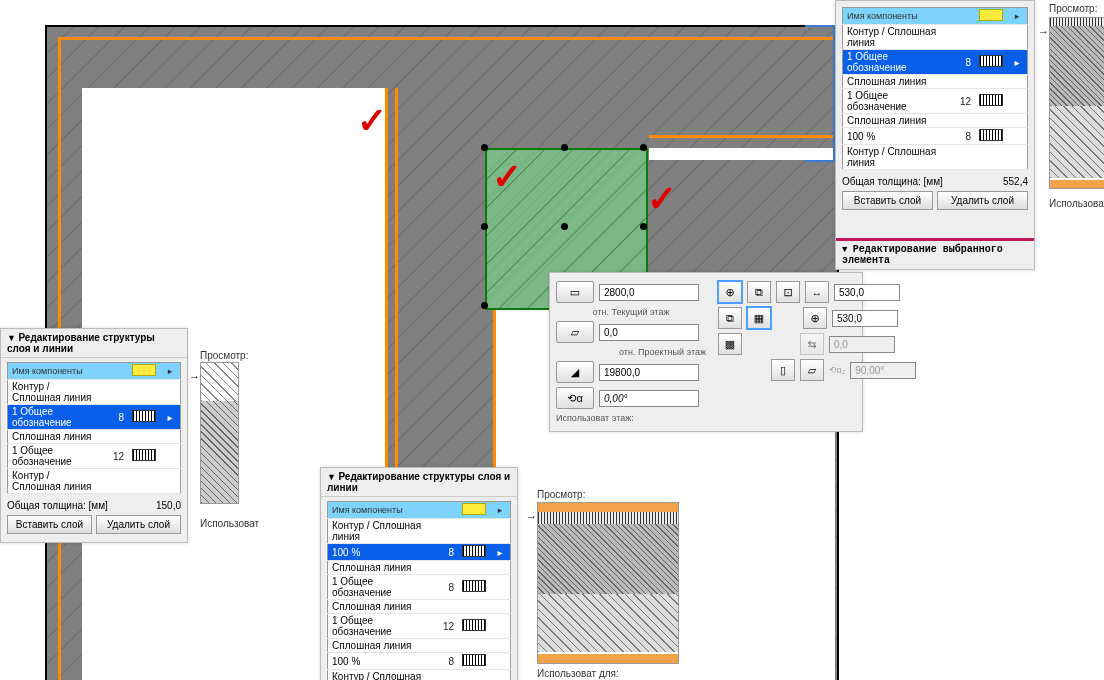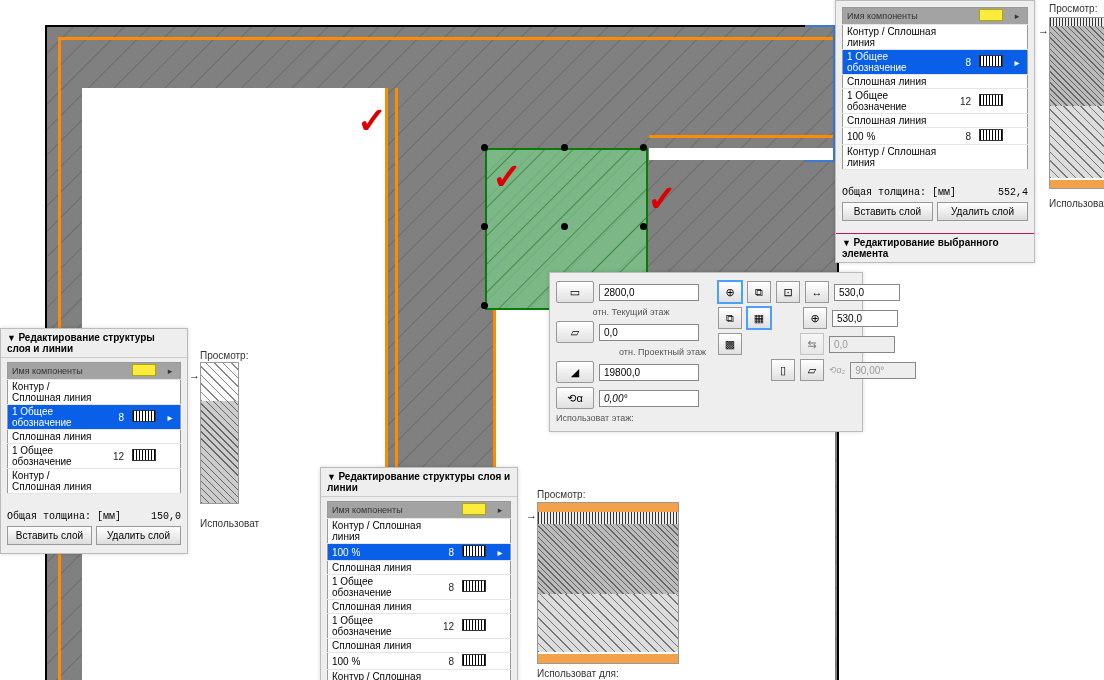--- a/index.html
+++ b/index.html
@@ -19,26 +19,26 @@
   .chk{position:absolute;color:#d00;font-size:36px;font-weight:bold;}
   
   .panel{position:absolute;background:#eee;border:1px solid #bbb;box-shadow:0 0 4px rgba(0,0,0,.15);}
   .panel-title{background:#eee;border-bottom:1px solid #ccc;padding:3px 6px;font-weight:bold;font-size:10px;}
   .panel-title::before{content:"▼ ";font-size:9px;}
   .body{padding:4px 6px 8px;}
   .tbl{width:100%;border-collapse:collapse;background:#fff;border:1px solid #999;}
   .tbl tr{height:13px;}
   .tbl td{border-bottom:1px solid #e5e5e5;padding:1px 4px;font-size:10px;}
   .tbl tr.sel td{background:#0a5fe8;color:#fff;}
-  .tbl tr.hdr td{background:#a3a3a3;font-size:9px;color:#333;}
+  .tbl tr.hdr td{background:#7dd3fc;font-size:9px;color:#333;}
   .num{text-align:right;width:22px;color:#222;}
   .hatch-cell{width:24px;text-align:center;}
   .hatch-cell span{display:inline-block;width:22px;height:10px;border:1px solid #333;background:repeating-linear-gradient(90deg,#000 0,#000 1px,#fff 1px,#fff 3px);}
   .arrow-cell{width:12px;text-align:center;color:#333;}
-  .row-bot{display:flex;justify-content:space-between;margin-top:17px;font-size:10px;font-family:Liberation Mono, monospace;}
+  .row-bot{display:flex;justify-content:space-between;margin-top:6px;font-size:10px;}
   .btns{display:flex;gap:4px;margin-top:4px;}
   .btn{flex:1;border:1px solid #999;background:linear-gradient(#fff,#ddd);padding:3px 0;text-align:center;font-size:10px;cursor:pointer;}
   .preview-lbl{position:absolute;font-size:10px;color:#333;}
   .preview{position:absolute;border:1px solid #999;background:#fff;}
   .preview .arrow{position:absolute;left:-12px;top:6px;font-size:11px;}
   .preview .layer{position:absolute;left:0;right:0;}
   
   .fp-row{display:flex;align-items:center;gap:5px;margin:4px 0;}
   .fp-ico{width:36px;height:20px;border:1px solid #999;background:linear-gradient(#fff,#e0e0e0);display:flex;align-items:center;justify-content:center;font-size:11px;border-radius:2px;}
   .fp-small-ico{width:22px;height:20px;border:1px solid #999;background:linear-gradient(#fff,#e0e0e0);display:inline-flex;align-items:center;justify-content:center;font-size:11px;}
@@ -366,21 +366,21 @@
       </table>
       <div class="row-bot">
           <span>Общая толщина: [мм]</span>
           <span>552,4</span>
         </div>
       <div class="btns">
         <div class="btn">Вставить слой</div>
         <div class="btn">Удалить слой</div>
       </div>
     </div>
-    <div class="panel-title" style="border-top:1px solid #be185d;border-bottom:none;margin-top:4px;">Редактирование выбранного элемента</div>
+    <div class="panel-title" style="border-top:3px solid #be185d;border-bottom:none;margin-top:20px;font-family:Liberation Mono, monospace;">Редактирование выбранного элемента</div>
   </div>
 
   <div class="preview-lbl" style="left:1049px;top:3px;">Просмотр:</div>
   <div class="preview" style="left:1049px;top:17px;width:55px;height:170px;">
     <div class="arrow">→</div>
     <div class="layer" style="top:0;height:8px;background:repeating-linear-gradient(90deg,#333 0,#333 1px,#eee 1px,#eee 3px);"></div>
     <div class="layer" style="top:8px;height:80px;background:repeating-linear-gradient(45deg,#666 0,#666 1px,#bbb 1px,#bbb 4px);"></div>
     <div class="layer" style="top:88px;height:72px;background:repeating-linear-gradient(45deg,#777 0,#777 1px,#ddd 1px,#ddd 6px);"></div>
     <div class="layer" style="bottom:0;height:8px;background:#f3a24a;"></div>
   </div>

